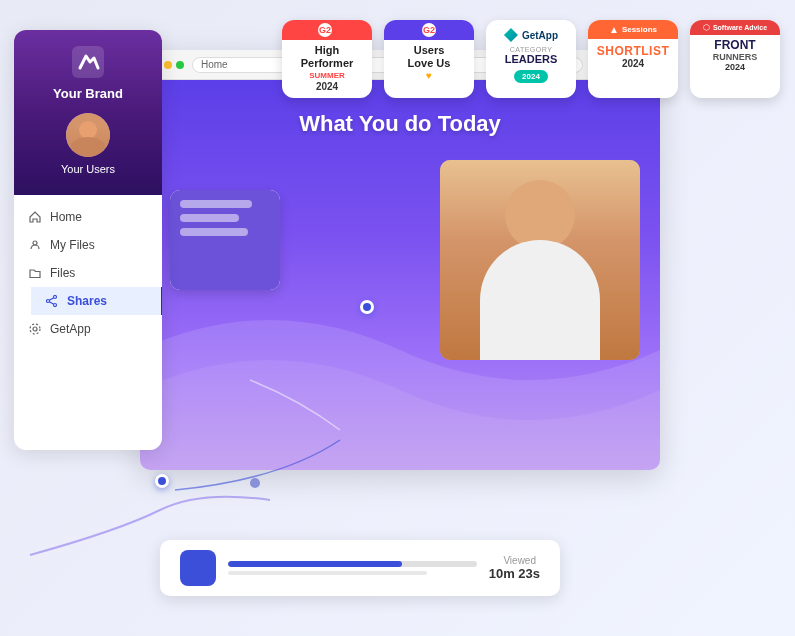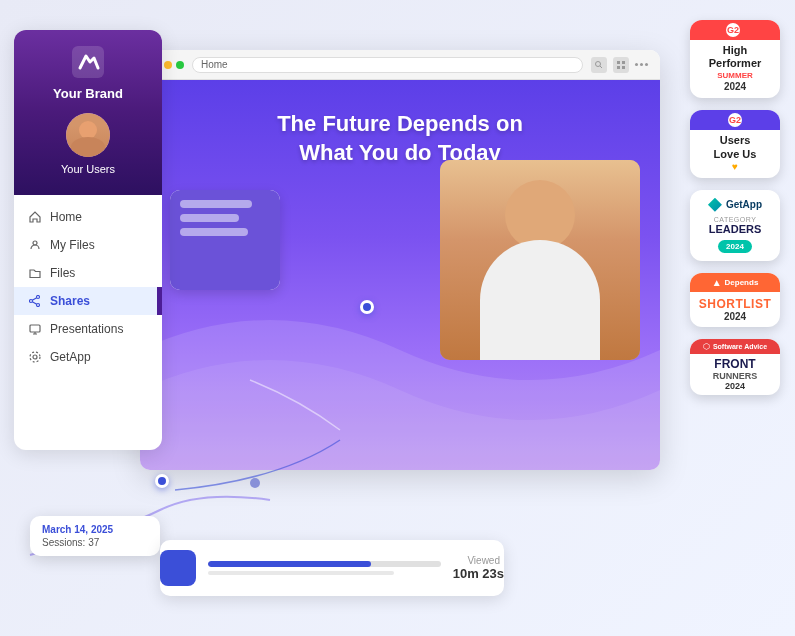--- a/index.html
+++ b/index.html
@@ -122,21 +122,22 @@
       font-size: 12px;
       color: #444;
       cursor: pointer;
       gap: 8px;
     }
 
     .nav-item.active {
       background: #e8f0ff;
       color: #3b4fd8;
       font-weight: 600;
-      border-right: 5px solid #4c1d95;
+      border-right: 1px solid #4c1d95;
+      margin-left: 17px;
     }
 
     .nav-icon {
       width: 14px;
       height: 14px;
       display: flex;
       align-items: center;
       justify-content: center;
       flex-shrink: 0;
     }
@@ -355,24 +356,24 @@
     .analytics-sessions {
       font-size: 10px;
       color: #555;
     }
 
     
     .viewed-bar {
       position: absolute;
       left: 160px;
       bottom: 40px;
-      width: 344px;
+      width: 400px;
       background: #fff;
       border-radius: 10px;
-      padding: 10px 0;
+      padding: 10px 20px;
       box-shadow: 0 4px 16px rgba(0,0,0,0.12);
       z-index: 15;
       display: flex;
       align-items: center;
       gap: 12px;
     }
 
     .viewed-thumb {
       width: 36px;
       height: 36px;
@@ -419,21 +420,21 @@
       font-weight: 700;
       color: #333;
     }
 
     
     .badges-container {
       position: absolute;
       right: 15px;
       top: 20px;
       display: flex;
-      flex-direction: column;
+      flex-direction: row;
       gap: 12px;
       z-index: 20;
     }
 
     .badge {
       width: 90px;
       border-radius: 12px;
       overflow: hidden;
       box-shadow: 0 4px 12px rgba(0,0,0,0.15);
       background: #fff;
@@ -726,30 +727,20 @@
         <span class="nav-icon">
           <svg width="12" height="12" viewBox="0 0 12 12">
               <circle cx="9" cy="2" r="1.5" fill="none" stroke="#3b4fd8" stroke-width="1.2"></circle>
               <circle cx="9" cy="10" r="1.5" fill="none" stroke="#3b4fd8" stroke-width="1.2"></circle>
               <circle cx="2" cy="6" r="1.5" fill="none" stroke="#3b4fd8" stroke-width="1.2"></circle>
               <line x1="3.3" y1="5.3" x2="7.7" y2="2.7" stroke="#3b4fd8" stroke-width="1.2"></line>
               <line x1="3.3" y1="6.7" x2="7.7" y2="9.3" stroke="#3b4fd8" stroke-width="1.2"></line>
             </svg>
         </span>
         <span>Shares</span>
-      </div>
-      <div class="nav-item">
-        <span class="nav-icon">
-          <svg width="12" height="12" viewBox="0 0 12 12">
-              <rect x="1" y="2" width="10" height="7" rx="1" fill="none" stroke="#666" stroke-width="1.2"></rect>
-              <line x1="6" y1="9" x2="6" y2="11" stroke="#666" stroke-width="1.2"></line>
-              <line x1="4" y1="11" x2="8" y2="11" stroke="#666" stroke-width="1.2"></line>
-            </svg>
-        </span>
-        <span>Presentations</span>
       </div>
       <div class="nav-item">
         <span class="nav-icon">
           <svg width="12" height="12" viewBox="0 0 12 12">
               <circle cx="6" cy="6" r="2" fill="none" stroke="#666" stroke-width="1.2"></circle>
               <circle cx="6" cy="6" r="5" fill="none" stroke="#666" stroke-width="1.2" stroke-dasharray="2 2"></circle>
             </svg>
         </span>
         <span>GetApp</span>
       </div>
@@ -789,21 +780,20 @@
       </div>
     </div>
     <div class="browser-content">
 
       <svg style="position:absolute;bottom:0;left:0;right:0;width:100%;height:200px;" viewBox="0 0 520 200" preserveAspectRatio="none">
         <path d="M0 80 Q130 20 260 80 Q390 140 520 80 L520 200 L0 200 Z" fill="rgba(255,255,255,0.12)"></path>
         <path d="M0 120 Q130 60 260 120 Q390 180 520 120 L520 200 L0 200 Z" fill="rgba(255,255,255,0.08)"></path>
       </svg>
 
       <div class="browser-hero-text">
-        <div>The Future Depends on</div>
         <div>What You do Today</div>
       </div>
 
       <div class="content-card">
         <div class="content-card-preview">
           <div class="content-card-line"></div>
           <div class="content-card-line"></div>
           <div class="content-card-line"></div>
         </div>
       </div>
@@ -812,27 +802,20 @@
         <div class="person-silhouette">
           <div class="person-head"></div>
           <div class="person-body"></div>
         </div>
       </div>
 
       <div style="position:absolute;left:220px;top:220px;width:14px;height:14px;background:#3b4fd8;border-radius:50%;border:3px solid white;box-shadow:0 2px 6px rgba(59,79,216,0.5);"></div>
     </div>
   </div>
 
-  <div class="analytics-tooltip">
-    <div class="analytics-date">March 14, 2025</div>
-    <div class="analytics-sessions">
-      <span>Sessions:</span>
-      <span>37</span>
-    </div>
-  </div>
 
   <div style="position:absolute;left:155px;bottom:148px;width:14px;height:14px;background:#3b4fd8;border-radius:50%;border:3px solid white;box-shadow:0 2px 6px rgba(59,79,216,0.5);z-index:16;"></div>
 
   <div style="position:absolute;left:250px;bottom:148px;width:10px;height:10px;background:#8890d8;border-radius:50%;z-index:16;"></div>
 
   <div class="viewed-bar">
     <div class="viewed-thumb"></div>
     <div class="viewed-progress">
       <div class="viewed-progress-bar">
         <div class="viewed-progress-fill"></div>
@@ -877,21 +860,21 @@
         <span class="getapp-name">GetApp</span>
       </div>
       <div class="getapp-category">CATEGORY</div>
       <div class="getapp-leaders">LEADERS</div>
       <div class="getapp-year-badge">2024</div>
     </div>
 
     <div class="capterra-badge">
       <div class="capterra-header">
         <span class="capterra-icon">▲</span>
-        <span class="capterra-name">Depends</span>
+        <span class="capterra-name">Sessions</span>
       </div>
       <div class="capterra-body">
         <div class="capterra-shortlist">SHORTLIST</div>
         <div class="capterra-year">2024</div>
       </div>
     </div>
 
     <div class="software-advice-badge">
       <div class="software-header">
         <span class="software-icon">⬡</span>

